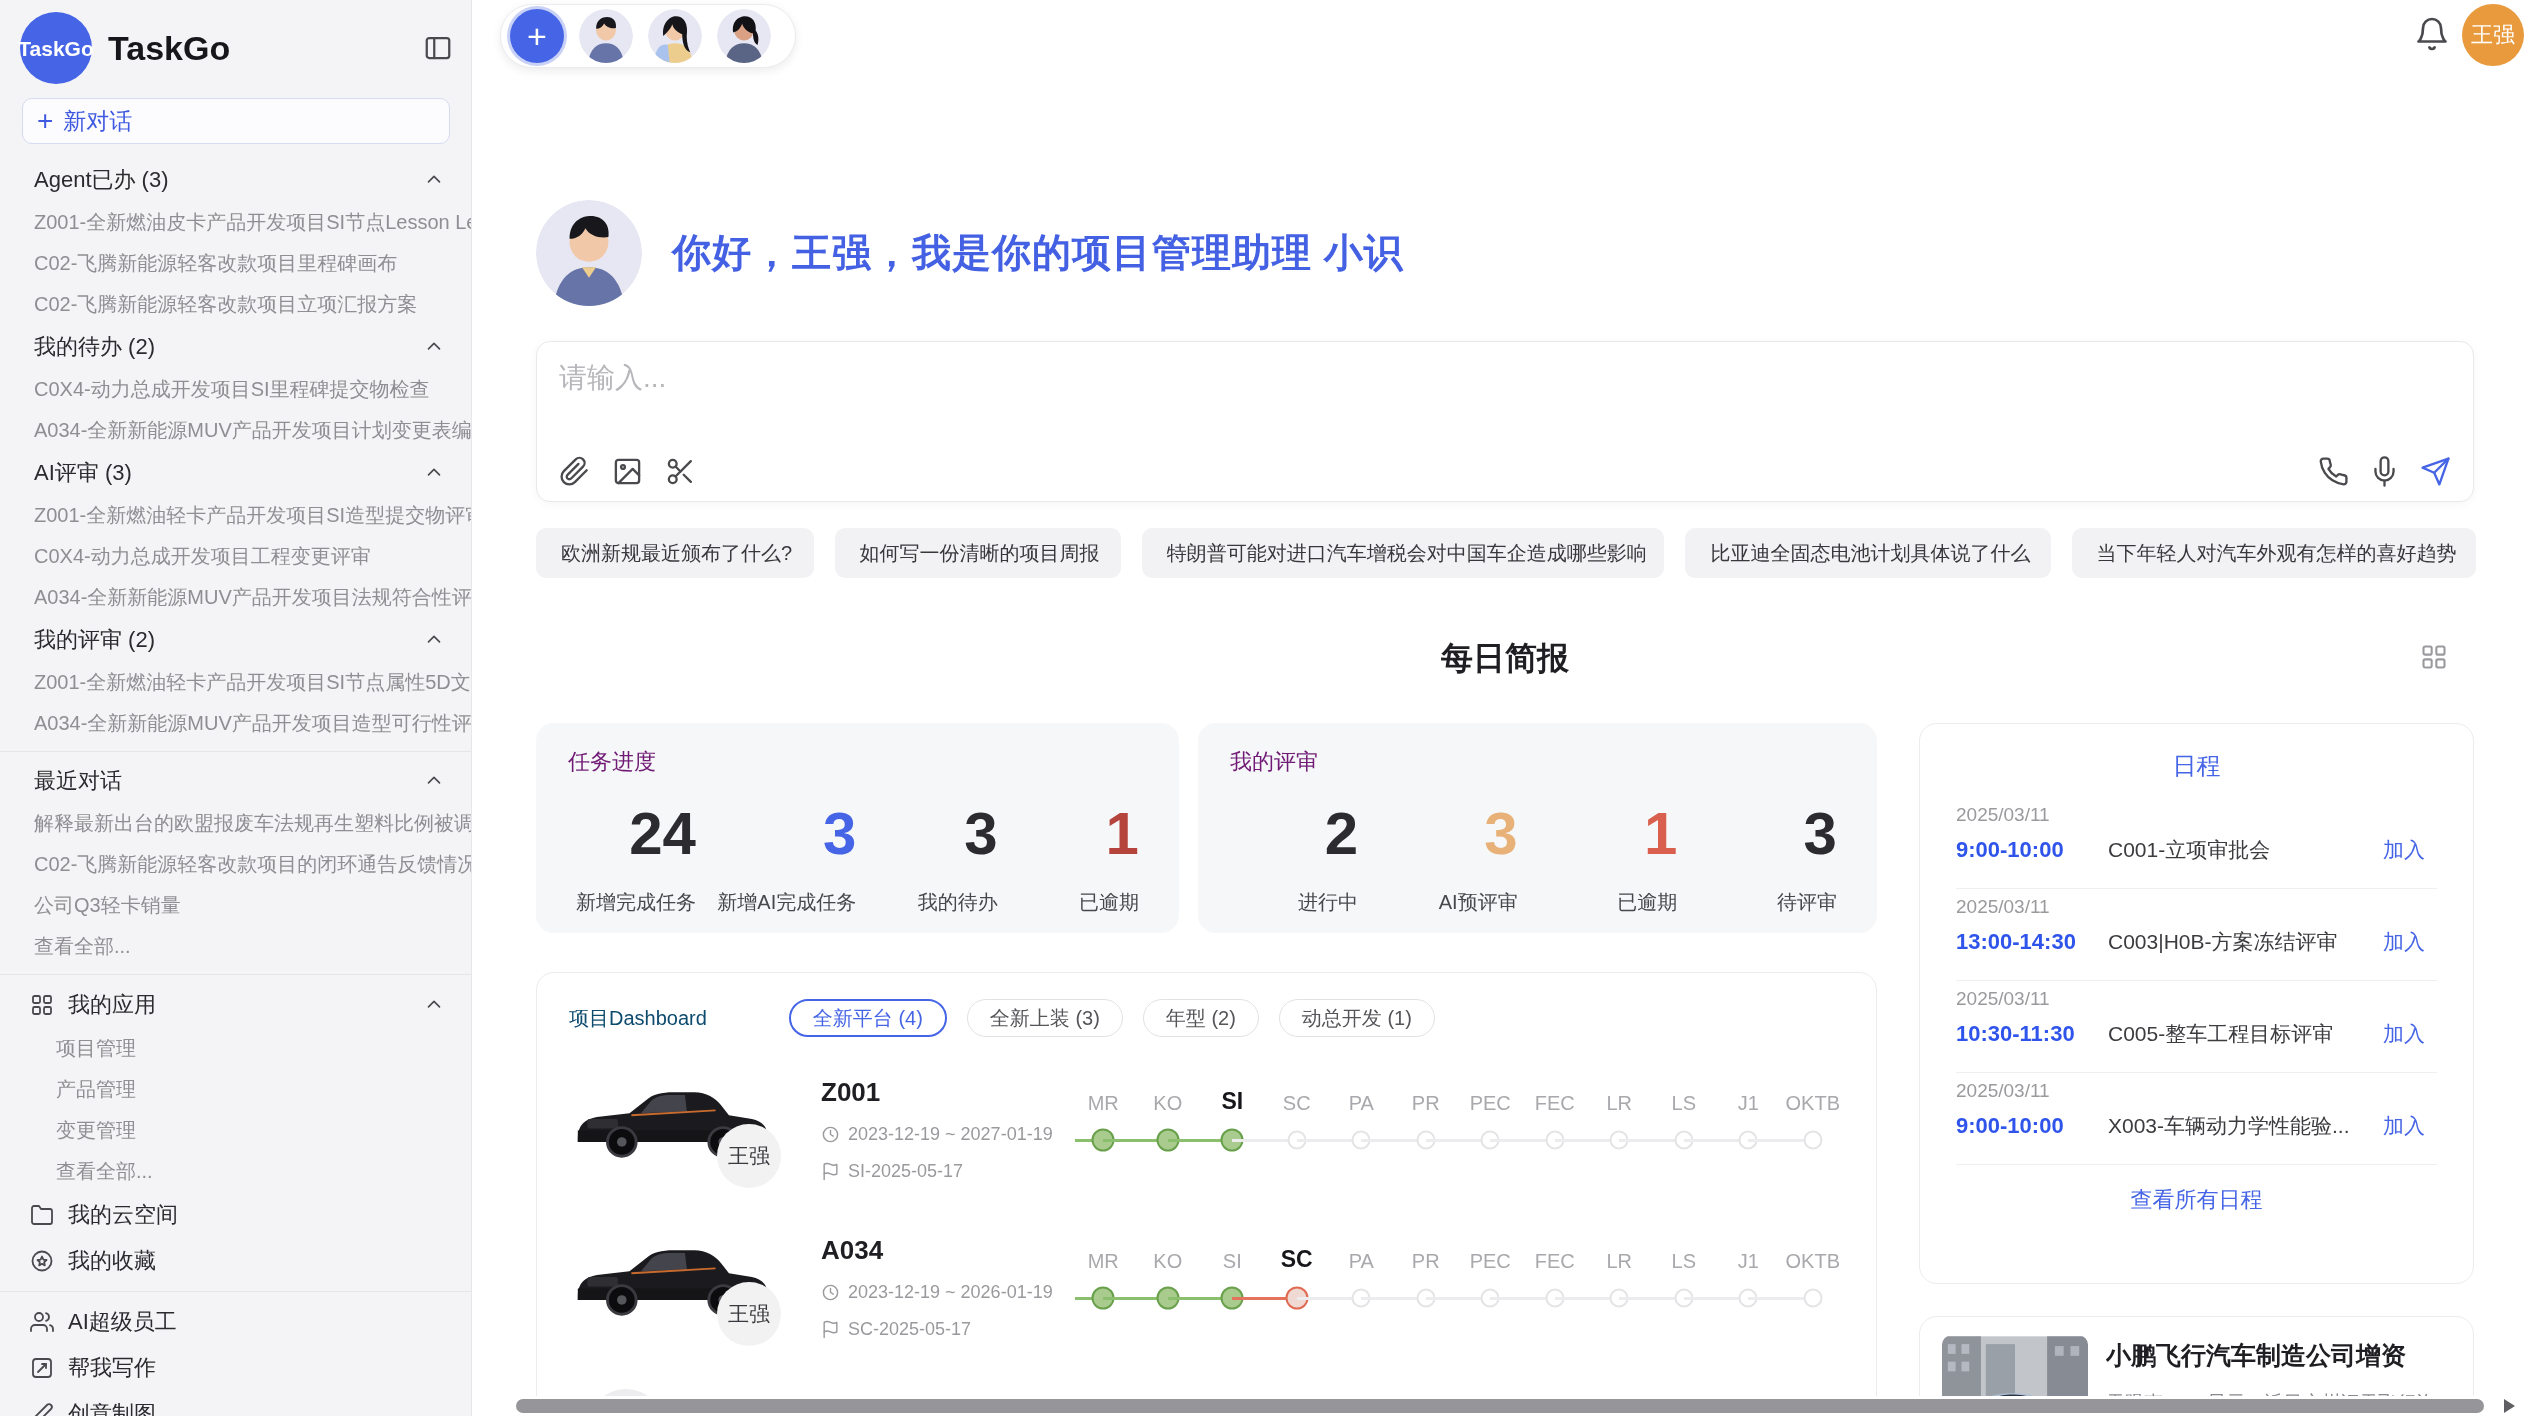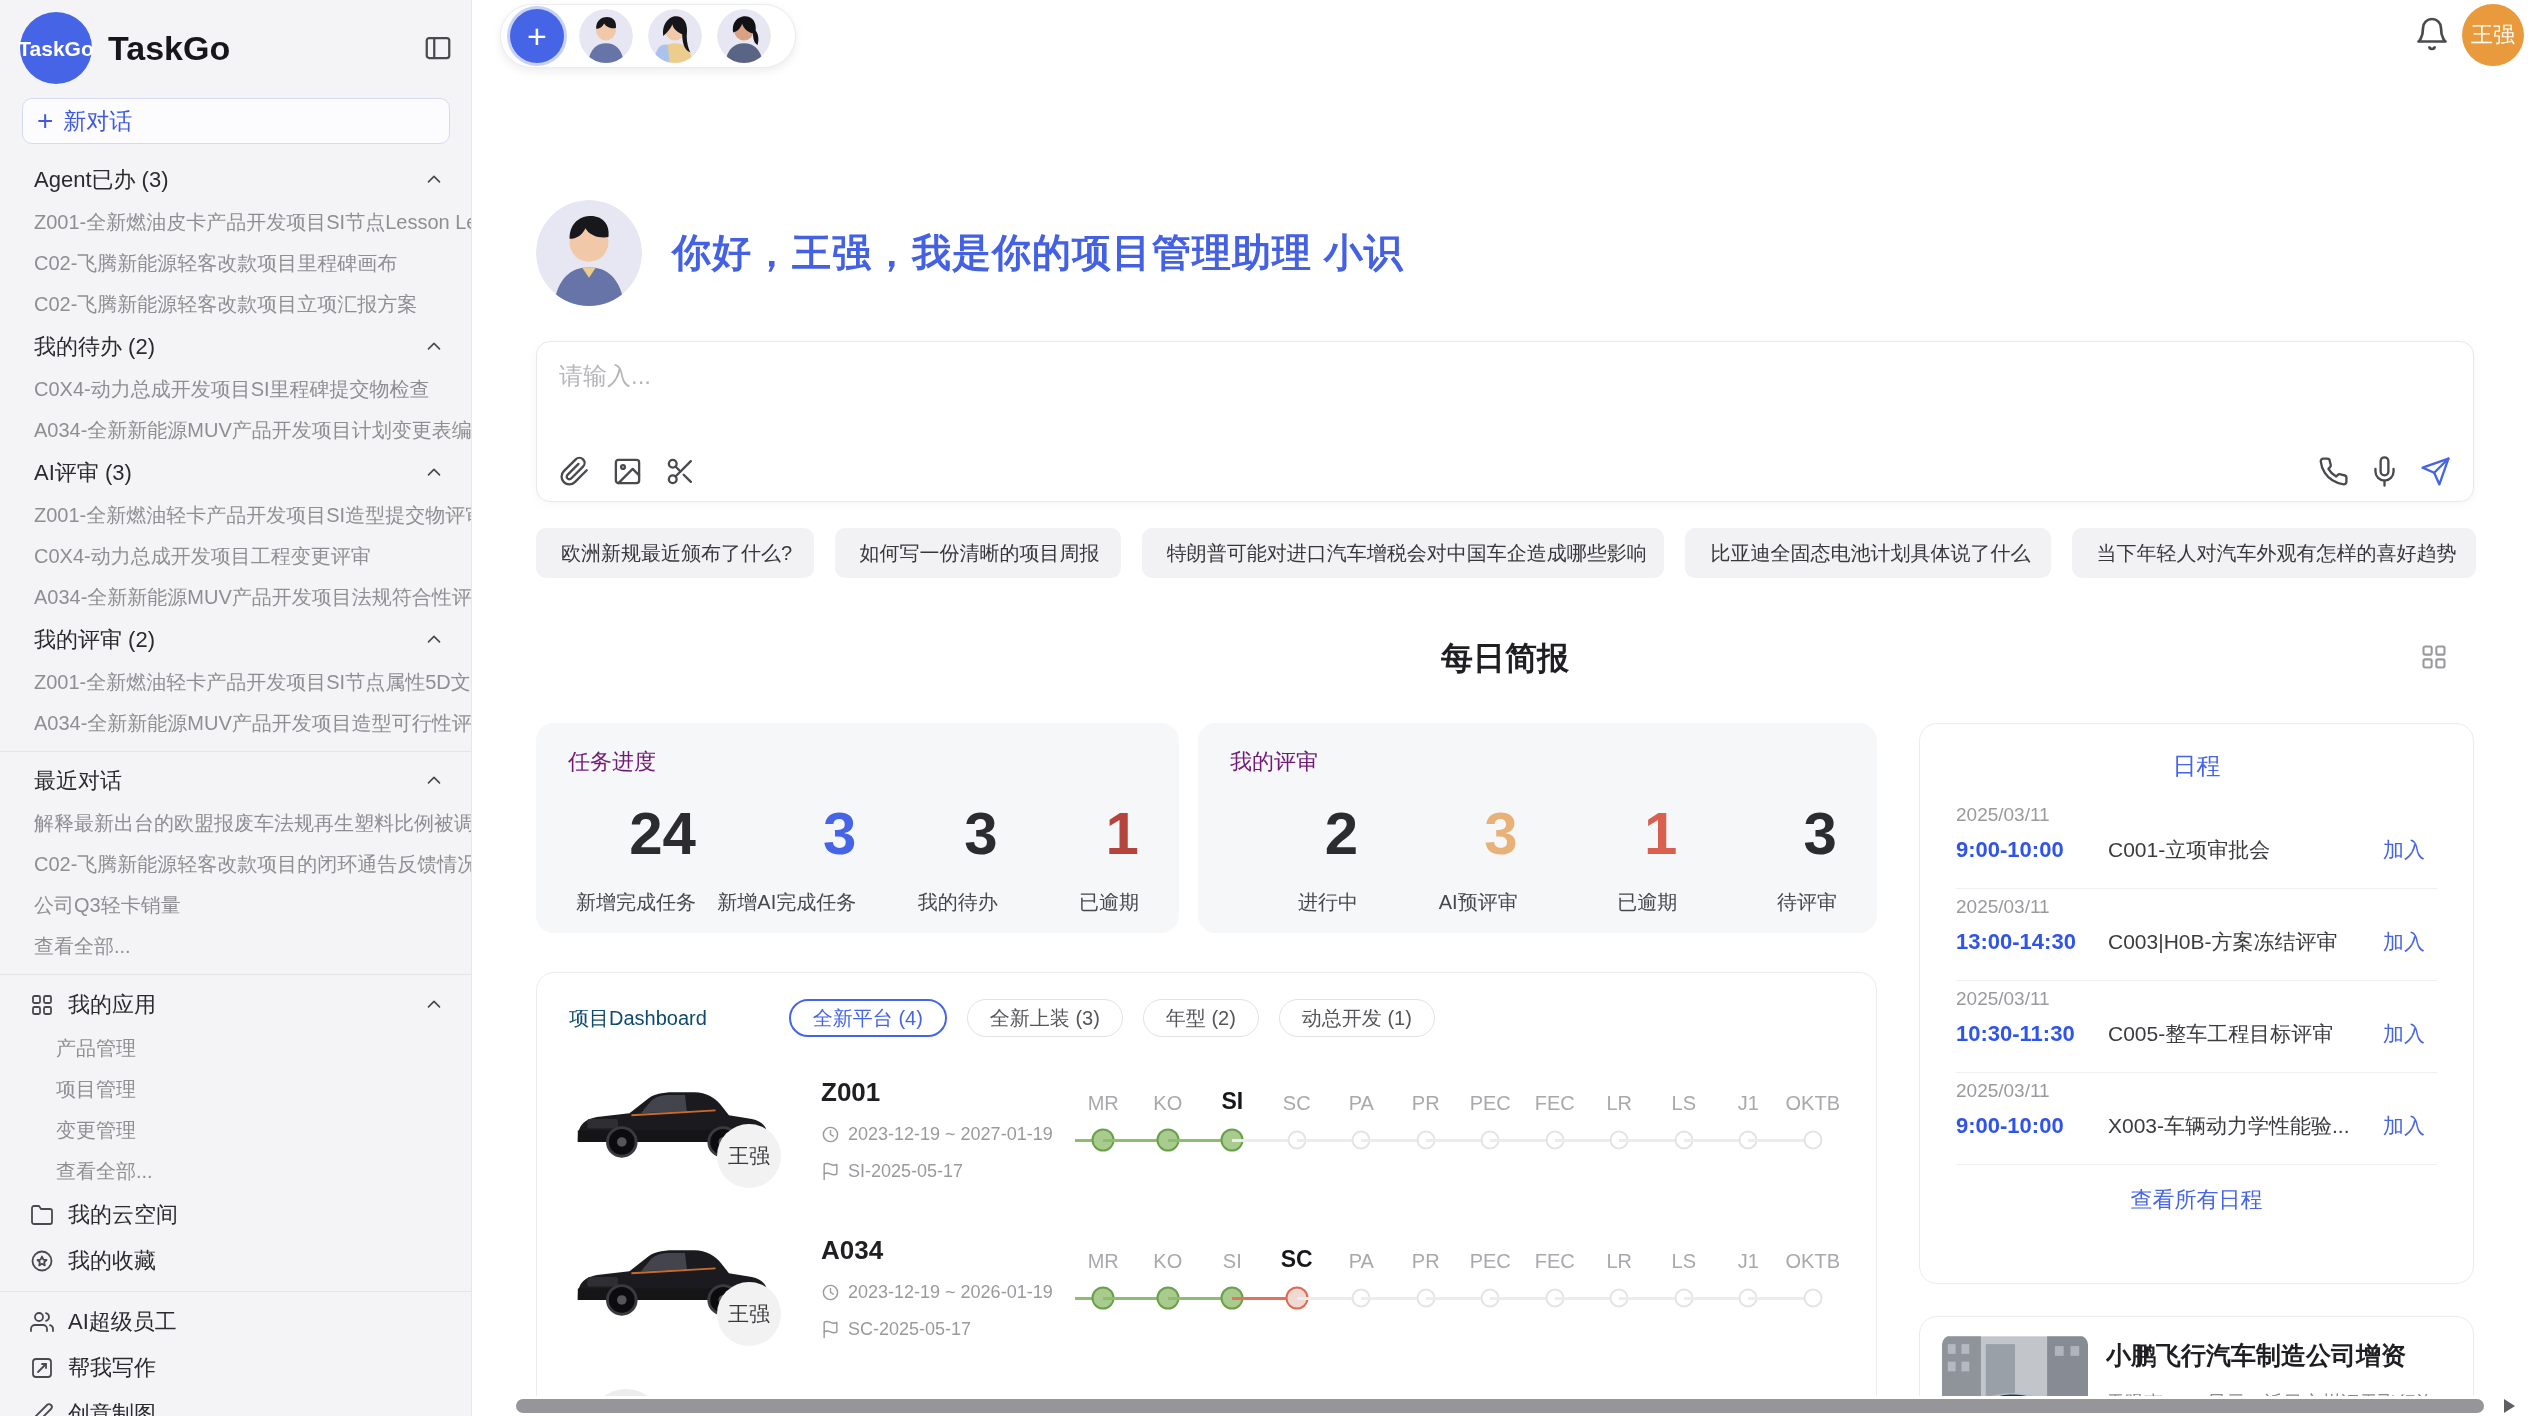--- a/index.html
+++ b/index.html
@@ -51,21 +51,21 @@
   .greeting { position:absolute; left:536px; top:200px; display:flex; align-items:center; gap:30px; }
   .greet-avatar { width:106px; height:106px; border-radius:50%; overflow:hidden; }
   .greet-avatar svg { display:block; width:100%; height:100%; }
   .greet-text { font-size:39px; font-weight:700; color:#4461e4; letter-spacing:1px; }
 
   
   .input-card { position:absolute; left:536px; top:341px; width:1938px; height:161px;
     background:#fff; border:1px solid #e9e9ec; border-radius:14px;
     box-shadow:0 2px 10px rgba(0,0,0,.04); padding:20px 22px 14px 22px;
     display:flex; flex-direction:column; justify-content:space-between; }
-  .input-field { border:none; outline:none; font-size:24px; font-family:inherit; color:#a21caf;
+  .input-field { border:none; outline:none; font-size:28px; font-family:inherit; color:#a21caf;
     width:100%; background:transparent; }
   .input-field::placeholder { color:#b7b7bb; }
   .input-tools { display:flex; align-items:center; }
   .tool-left { display:flex; gap:22px; }
   .tool-right { margin-left:auto; display:flex; gap:20px; align-items:center; }
   .tool-ic { width:31px; height:31px; cursor:pointer; }
 
   
   .chips { position:absolute; left:536px; top:528px; width:1940px; display:flex; gap:21px; }
   .chip { height:50px; line-height:50px; padding:0 25px; background:#f2f2f4; border-radius:10px;
@@ -251,23 +251,23 @@
             <rect x="14" y="3" width="7" height="7" rx="1.5"></rect>
           <rect x="3" y="14" width="7" height="7" rx="1.5"></rect>
             <rect x="14" y="14" width="7" height="7" rx="1.5"></rect>
         </svg>
         <span class="grow">我的应用</span>
         <svg class="chev stroke" viewBox="0 0 24 24">
             <polyline points="6 14 12 8 18 14"></polyline>
           </svg>
       </div>
 
+        <div class="sb-item sb-item-sub">项目管理</div>
+
         <div class="sb-item sb-item-sub">产品管理</div>
-
-        <div class="sb-item sb-item-sub">项目管理</div>
 
         <div class="sb-item sb-item-sub">变更管理</div>
 
         <div class="sb-item sb-item-sub">查看全部...</div>
 
       <div class="sb-row">
         <svg class="sb-icon stroke" viewBox="0 0 24 24">
           <path d="M22 19a2 2 0 0 1-2 2H4a2 2 0 0 1-2-2V5a2 2 0 0 1 2-2h5l2 3h9a2 2 0 0 1 2 2z"></path>
         </svg>
         <span class="grow">我的云空间</span>

